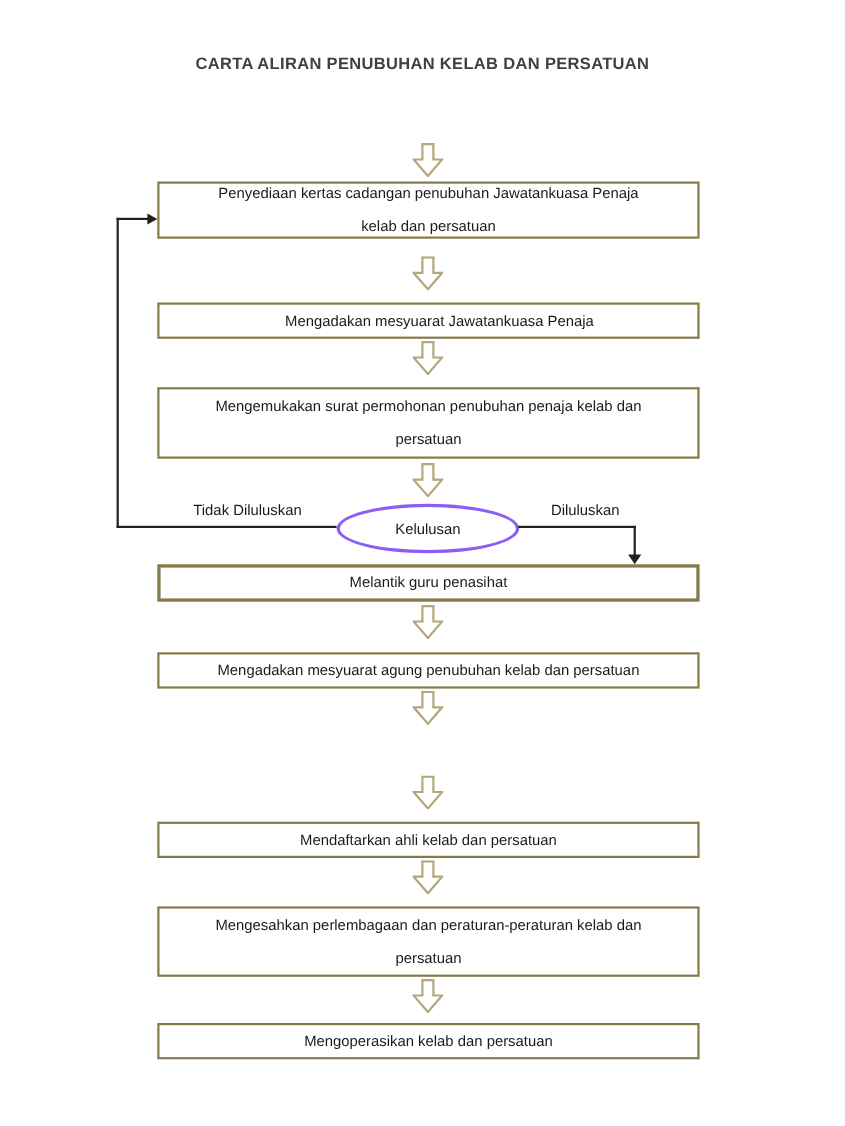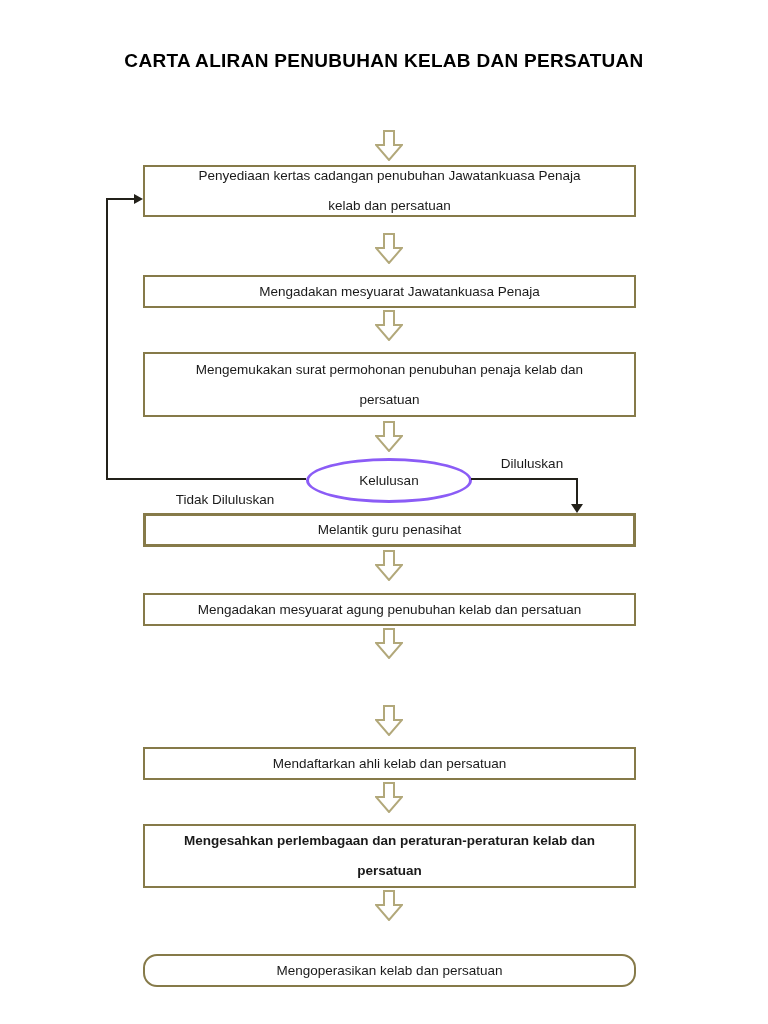--- a/index.html
+++ b/index.html
@@ -2,52 +2,52 @@
 <html><head>
 <meta charset="utf-8">
 <style>
   html,body { margin:0; padding:0; background:#ffffff; }
   .page {
     position:relative; width:768px; height:1024px; background:#ffffff;
     font-family:"Liberation Sans", sans-serif; color:#1a1a1a; overflow:hidden;
   }
   .title {
     position:absolute; top:50px; left:0; width:768px; text-align:center;
-    font-size:19px; font-weight:bold; color:#000000; letter-spacing:0.3px; margin:0;
+    font-size:15px; font-weight:bold; color:#404040; letter-spacing:0.3px; margin:0;
   }
   .box {
     position:absolute; left:143px; width:493px; box-sizing:border-box;
     border:2px solid #867a49; background:#ffffff;
     display:flex; align-items:center; justify-content:center;
     text-align:center; font-size:13.5px; line-height:30px; white-space:pre-line;
   }
   .b1  { top:92px;  height:35px; }
   .b2  { top:165px; height:52px; }
   .b3  { top:275px; height:33px;padding-left:20px; }
   .b4  { top:352px; height:65px; }
   .b5  { top:513px; height:34px; border-width:3px; }
   .b6  { top:593px; height:33px;align-items:center; }
   .b7  { top:670px; height:33px; }
   .b8  { top:747px; height:33px; }
-  .b9  { top:824px; height:64px;font-weight:bold; }
-  .b10 { top:954px; height:33px;border-radius:14px; }
+  .b9  { top:824px; height:64px; }
+  .b10 { top:930px; height:33px; }
 
   .barrow { position:absolute; left:375px; width:28px; height:31px; }
   .a1 { top:130px; } .a2 { top:233px; } .a3 { top:310px; } .a4 { top:421px; }
   .a5 { top:550px; } .a6 { top:628px; } .a7 { top:705px; } .a8 { top:782px; }
   .a9 { top:890px; }
 
   .decision {
     position:absolute; left:306px; top:458px; width:166px; height:45px;
     box-sizing:border-box; border:3px solid #8b5cf6; border-radius:50%;
     background:#ffffff; display:flex; align-items:center; justify-content:center;
     font-size:13.5px;
   }
   .branch-label { position:absolute; font-size:13.5px; color:#1a1a1a; }
-  .no-label  { left:160px; top:456px; width:130px; text-align:center;margin-top:36px; }
+  .no-label  { left:160px; top:456px; width:130px; text-align:center; }
   .yes-label { left:487px; top:456px; width:90px;  text-align:center; }
 
   .line { position:absolute; background:#23211a; }
   .no-h1 { left:106px; top:478px; width:200px; height:2px; }
   .no-v  { left:106px; top:198px; width:2px;  height:282px; }
   .no-h2 { left:106px; top:198px; width:29px; height:2px; }
   .yes-h { left:471px; top:478px; width:107px; height:2px; }
   .yes-v { left:576px; top:478px; width:2px;  height:28px; }
 
   .arrowhead { position:absolute; width:0; height:0; }

